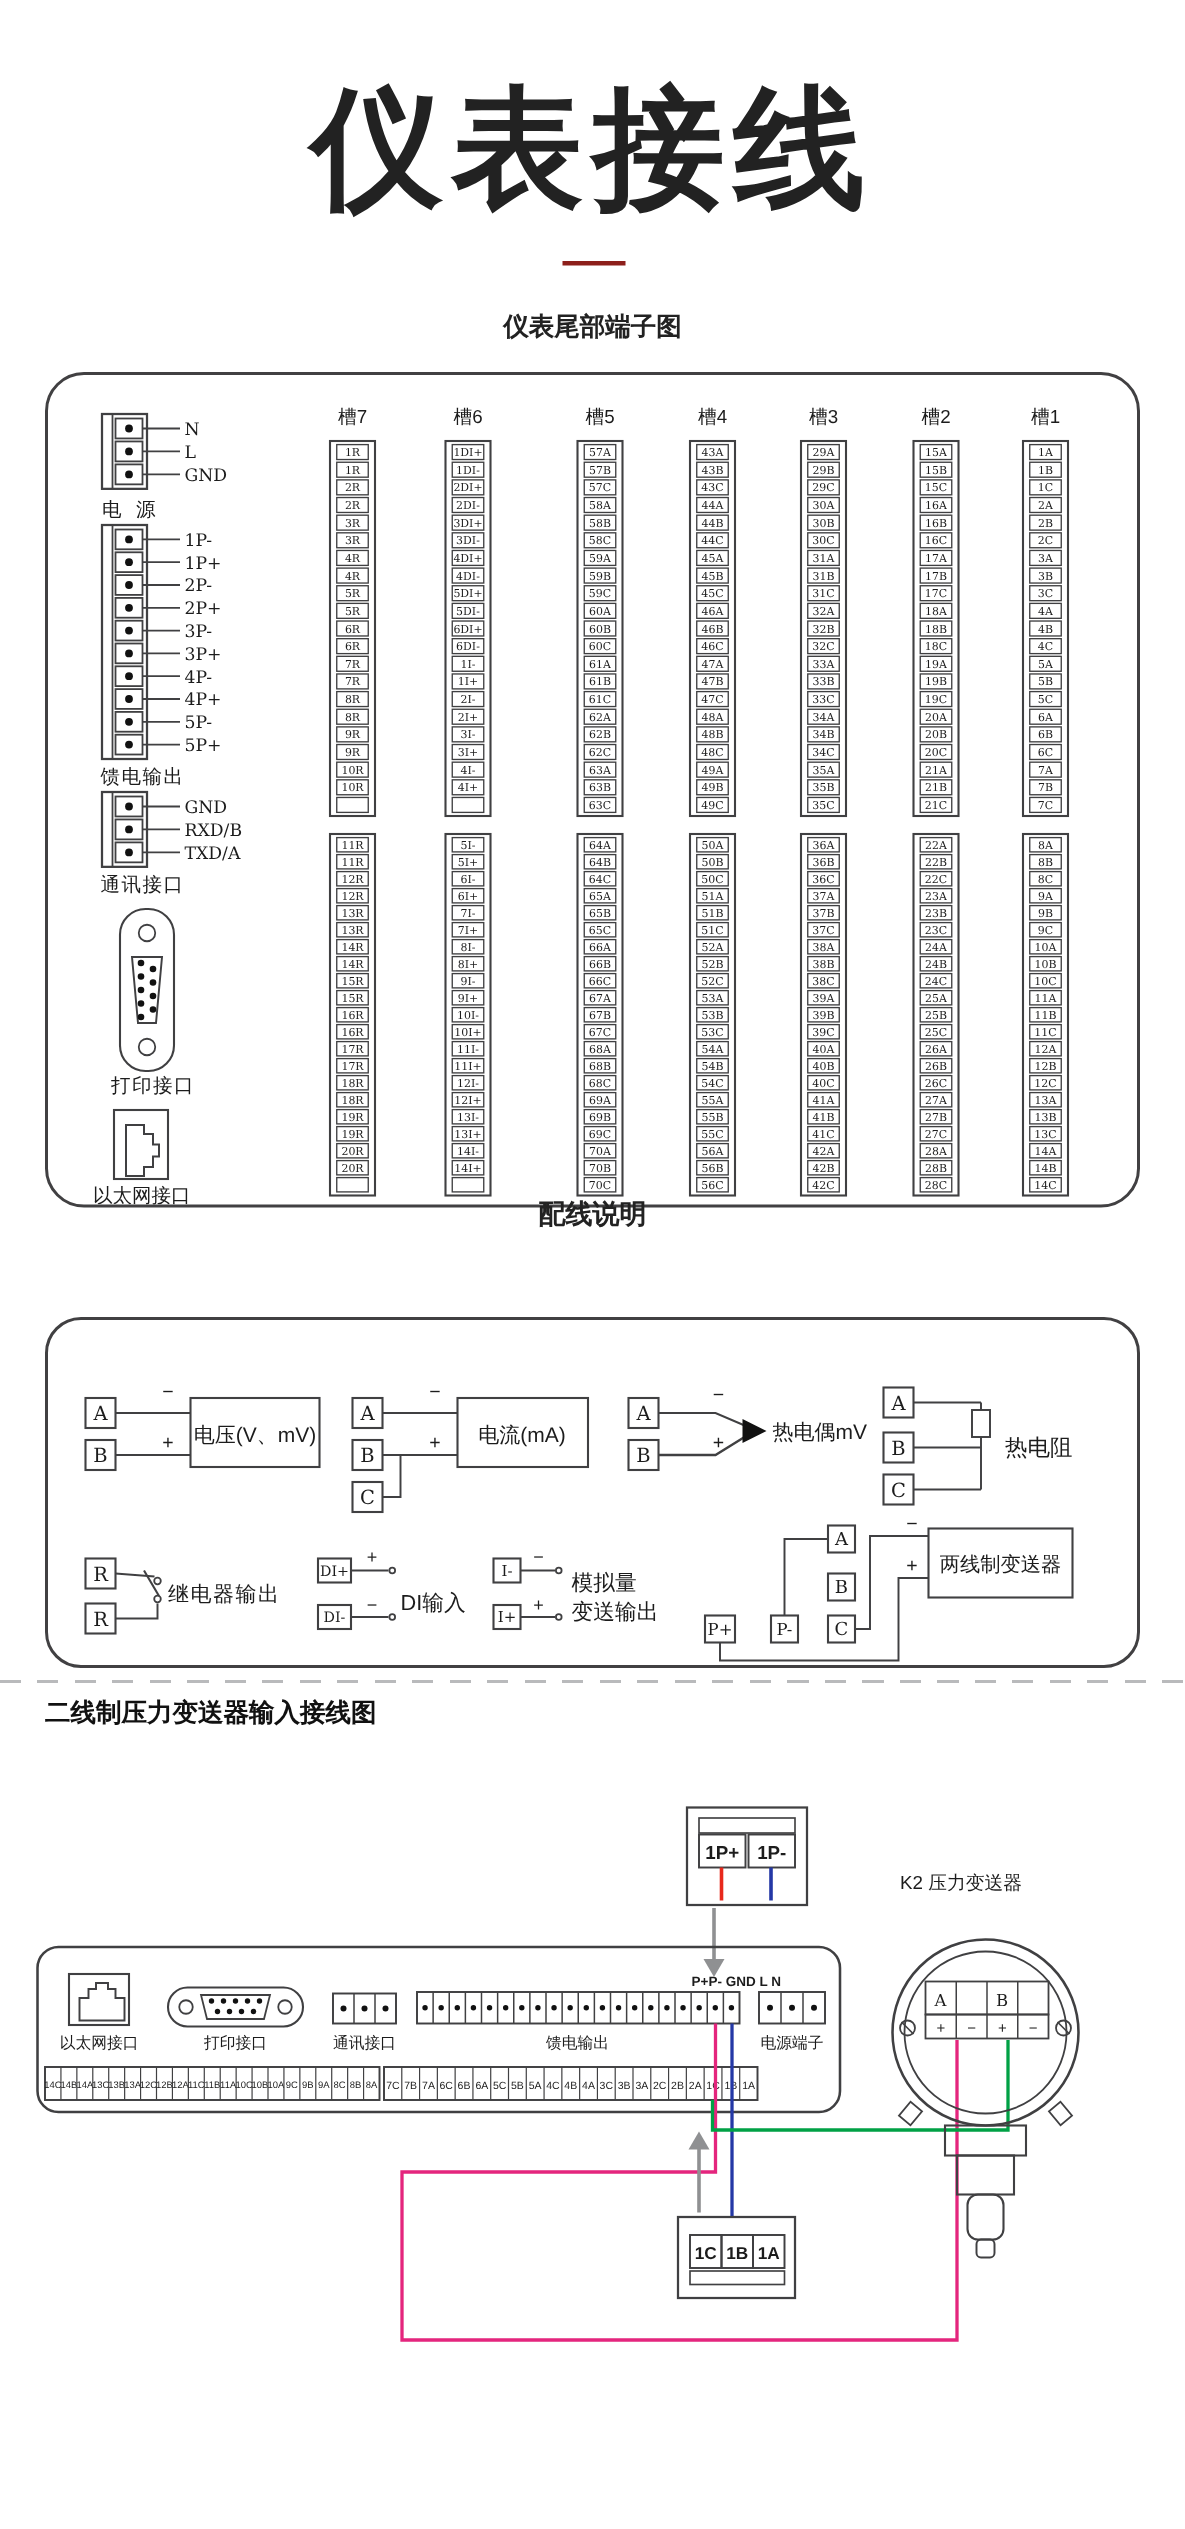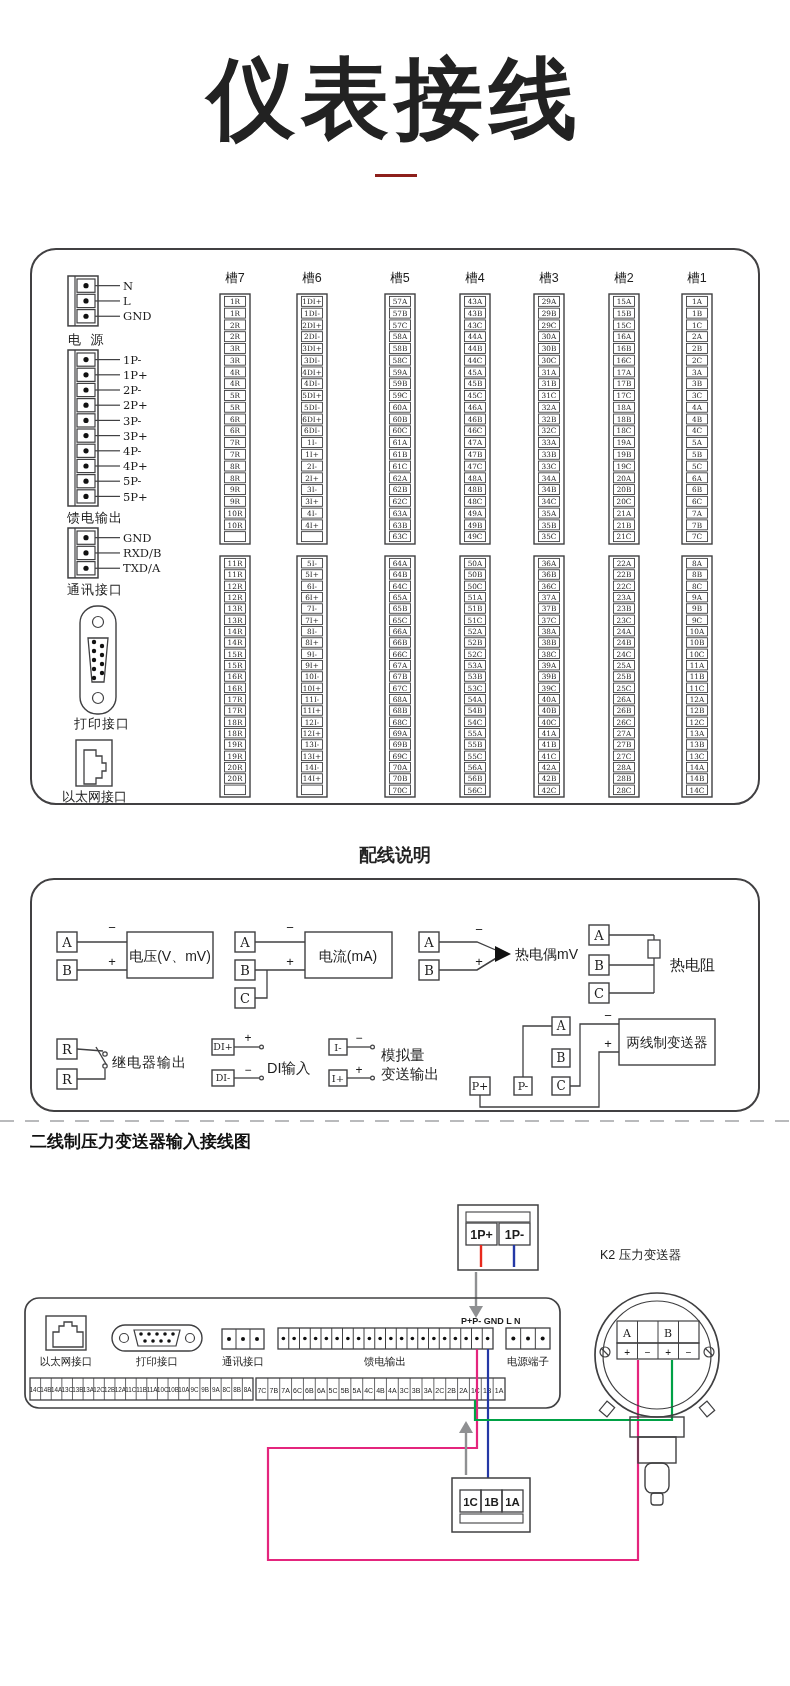--- a/index.html
+++ b/index.html
@@ -4,38 +4,39 @@
 <style>
   html,body{margin:0;padding:0;background:#ffffff;}
   .page{position:relative;width:790px;height:1626px;background:#fff;overflow:hidden;
         font-family:"Liberation Sans",sans-serif;color:#1c1c1c;border-radius:20px;}
   #page-title{position:absolute;top:40px;left:0;width:790px;margin:0;text-align:center;
         font-size:88px;font-weight:900;letter-spacing:6px;color:#222;}
   #title-underline{position:absolute;top:174px;left:375px;width:42px;height:3px;}
   .center-heading{position:absolute;left:0;width:790px;margin:0;text-align:center;
         font-size:17px;font-weight:600;color:#222;}
   #s1-heading{top:206px;}
-  #s2-heading{top:843px;font-size:18px;}
+  #s2-heading{top:797px;font-size:18px;}
   #s3-heading{position:absolute;top:1130px;left:30px;margin:0;font-size:17px;font-weight:700;color:#111;}
   .diagram-box{position:absolute;left:30px;width:726px;border:2px solid #414042;border-radius:26px;background:#fff;}
   #terminal-box{top:248px;height:553px;}
   #wiring-box{top:878px;height:230px;border-radius:24px;}
   #dashed-sep{position:absolute;top:1120px;left:0;width:790px;height:2px;
         background:repeating-linear-gradient(90deg,#b9babc 0 14px,transparent 14px 25px);}
   #bottom-svg-wrap{position:absolute;top:1175px;left:0;width:790px;height:457px;}
   #footer-bar{position:absolute;top:1632px;left:30px;width:730px;height:54px;}
   svg text{dominant-baseline:alphabetic;}
 </style>
 </head>
 <body>
 
 <div class="page">
   <h1 id="page-title">仪表接线</h1>
   <div id="title-underline" style="background: rgb(141, 31, 27);"></div>
 
+  <h2 id="s1-heading" class="center-heading">仪表尾部端子图</h2>
   <div id="terminal-box" class="diagram-box">
     <svg id="s1svg" width="726" height="553" viewBox="0 0 726 553">
         <rect x="36" y="26" width="30" height="49.900000000000006" fill="none" stroke="#404042" stroke-width="1.5"></rect>
         <line x1="43" y1="26" x2="43" y2="75.9" stroke="#404042" stroke-width="1.2"></line>
         <rect x="45" y="29" width="18" height="13.3" fill="none" stroke="#404042" stroke-width="1.2"></rect>
         <circle cx="54" cy="35.65" r="2.6" fill="#111" stroke="none" stroke-width="1.2"></circle>
         <line x1="63" y1="35.65" x2="88" y2="35.65" stroke="#404042" stroke-width="1.2"></line>
         <text x="91" y="39.85" fill="#1c1c1c" font-size="11.5" text-anchor="start" font-family="&quot;DejaVu Serif&quot;,&quot;Liberation Serif&quot;,serif" font-weight="normal">N</text>
         <rect x="45" y="44.3" width="18" height="13.3" fill="none" stroke="#404042" stroke-width="1.2"></rect>
         <circle cx="54" cy="50.949999999999996" r="2.6" fill="#111" stroke="none" stroke-width="1.2"></circle>

